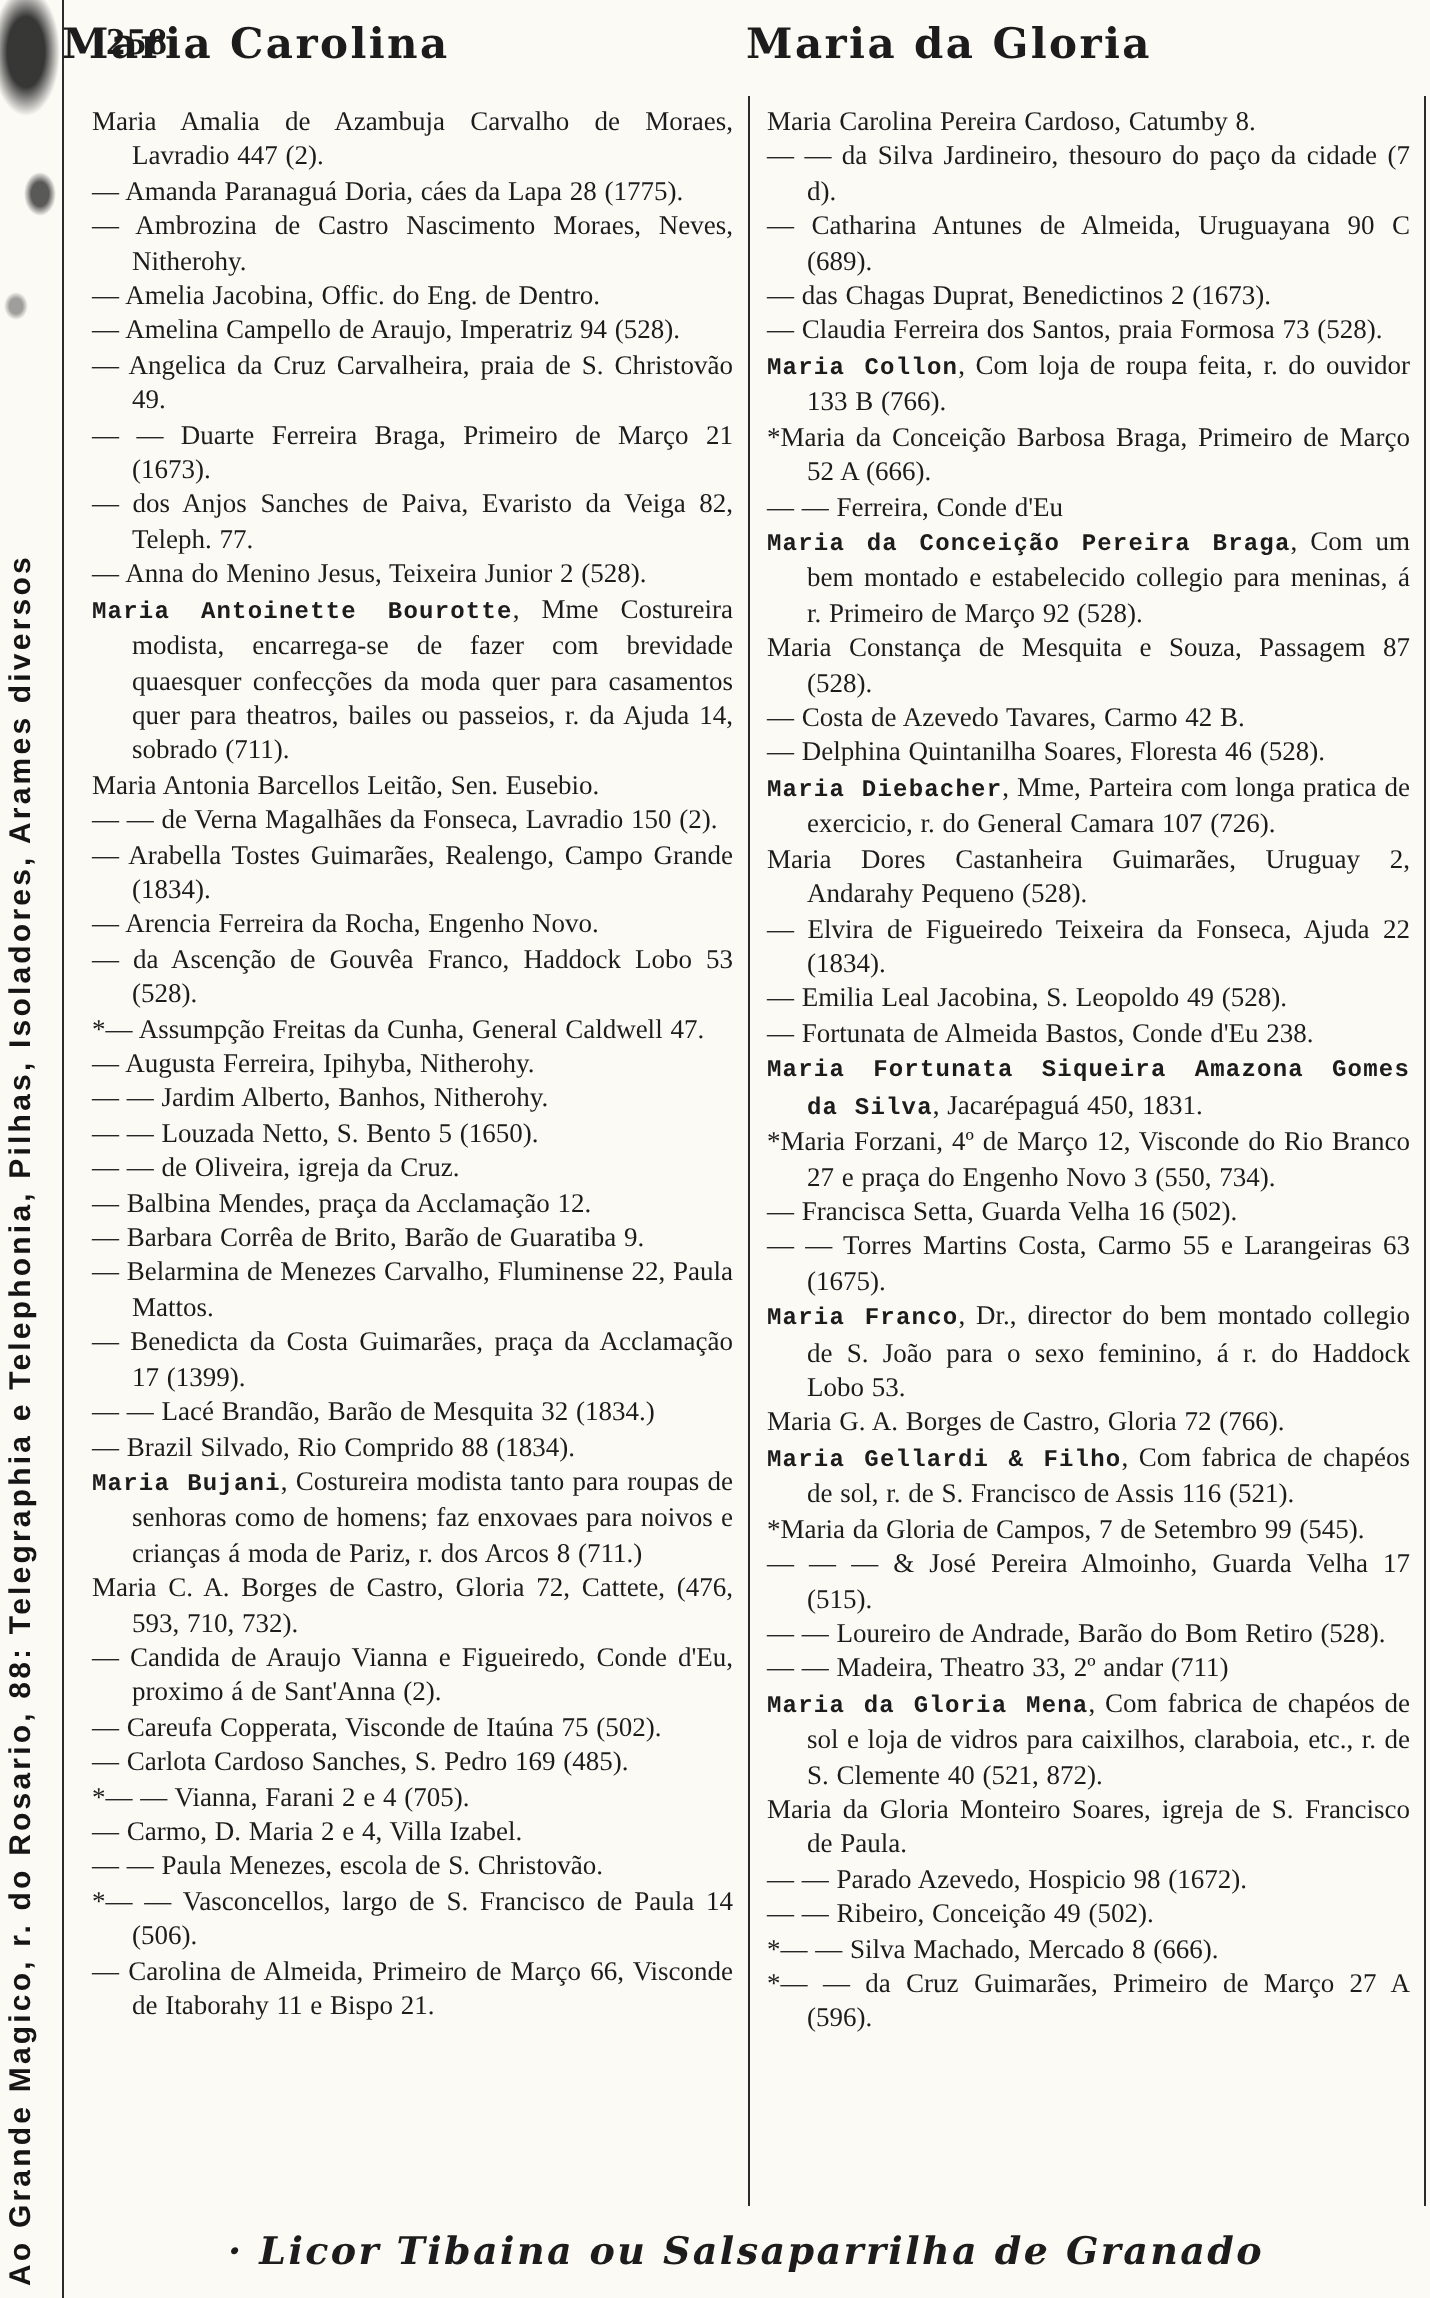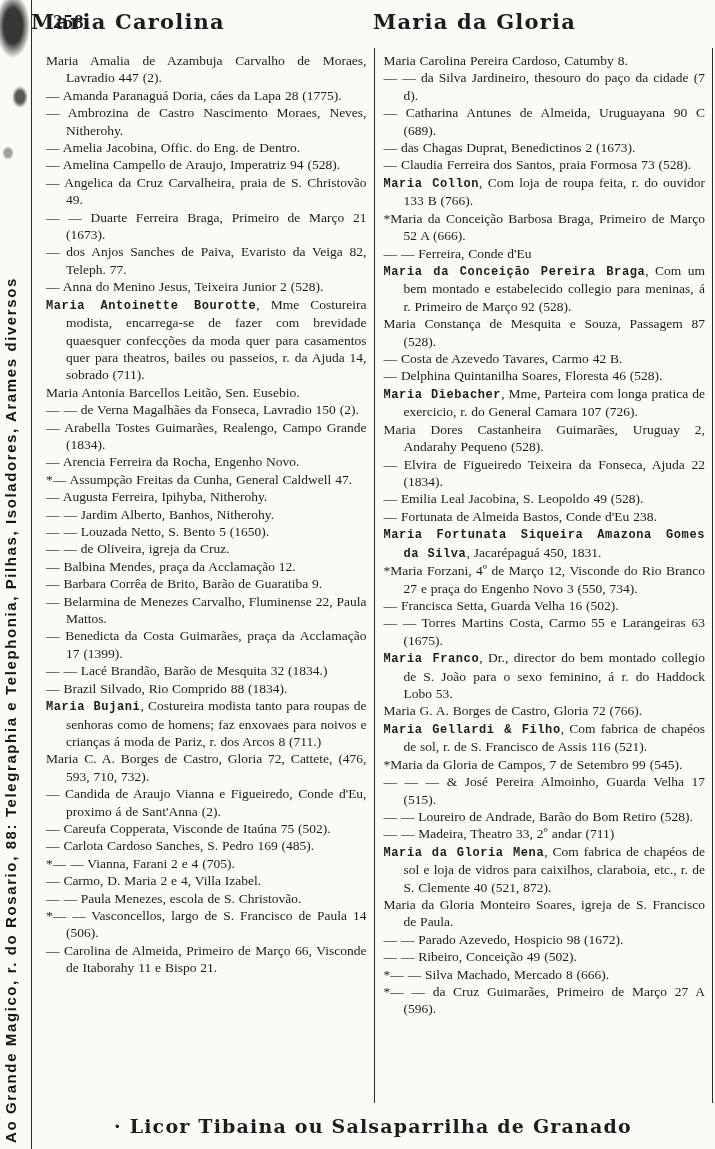--- a/index.html
+++ b/index.html
@@ -57,20 +57,21 @@
     word-spacing:0.5px;
   }
   .entry b{
     font-family:Liberation Mono, monospace;
     font-size:12px;letter-spacing:0.6px;font-weight:bold;
   }
   .footer{
     position:absolute;left:0;right:0;bottom:12px;text-align:center;
     font-weight:bold;font-size:19px;letter-spacing:1.2px;
     font-family:"DejaVu Serif","Liberation Serif",serif;
+    font-style:italic;
   }
 </style>
 </head>
 <body>
 
 <div class="page">
 
   <div class="sidebar">
     <div class="blot blot1"></div>
     <div class="blot blot2"></div>
@@ -95,20 +96,21 @@
           <p class="entry">— Amelina Campello de Araujo, Imperatriz 94 (528).</p>
           <p class="entry">— Angelica da Cruz Carvalheira, praia de S. Christovão 49.</p>
           <p class="entry">— — Duarte Ferreira Braga, Primeiro de Março 21 (1673).</p>
           <p class="entry">— dos Anjos Sanches de Paiva, Evaristo da Veiga 82, Teleph. 77.</p>
           <p class="entry">— Anna do Menino Jesus, Teixeira Junior 2 (528).</p>
           <p class="entry"><b>Maria Antoinette Bourotte</b>, Mme Costureira modista, encarrega-se de fazer com brevidade quaesquer confecções da moda quer para casamentos quer para theatros, bailes ou passeios, r. da Ajuda 14, sobrado (711).</p>
           <p class="entry">Maria Antonia Barcellos Leitão, Sen. Eusebio.</p>
           <p class="entry">— — de Verna Magalhães da Fonseca, Lavradio 150 (2).</p>
           <p class="entry">— Arabella Tostes Guimarães, Realengo, Campo Grande (1834).</p>
           <p class="entry">— Arencia Ferreira da Rocha, Engenho Novo.</p>
+          <p class="entry">— da Ascenção de Gouvêa Franco, Haddock Lobo 53 (528).</p>
           <p class="entry">*— Assumpção Freitas da Cunha, General Caldwell 47.</p>
           <p class="entry">— Augusta Ferreira, Ipihyba, Nitherohy.</p>
           <p class="entry">— — Jardim Alberto, Banhos, Nitherohy.</p>
           <p class="entry">— — Louzada Netto, S. Bento 5 (1650).</p>
           <p class="entry">— — de Oliveira, igreja da Cruz.</p>
           <p class="entry">— Balbina Mendes, praça da Acclamação 12.</p>
           <p class="entry">— Barbara Corrêa de Brito, Barão de Guaratiba 9.</p>
           <p class="entry">— Belarmina de Menezes Carvalho, Fluminense 22, Paula Mattos.</p>
           <p class="entry">— Benedicta da Costa Guimarães, praça da Acclamação 17 (1399).</p>
           <p class="entry">— — Lacé Brandão, Barão de Mesquita 32 (1834.)</p>

